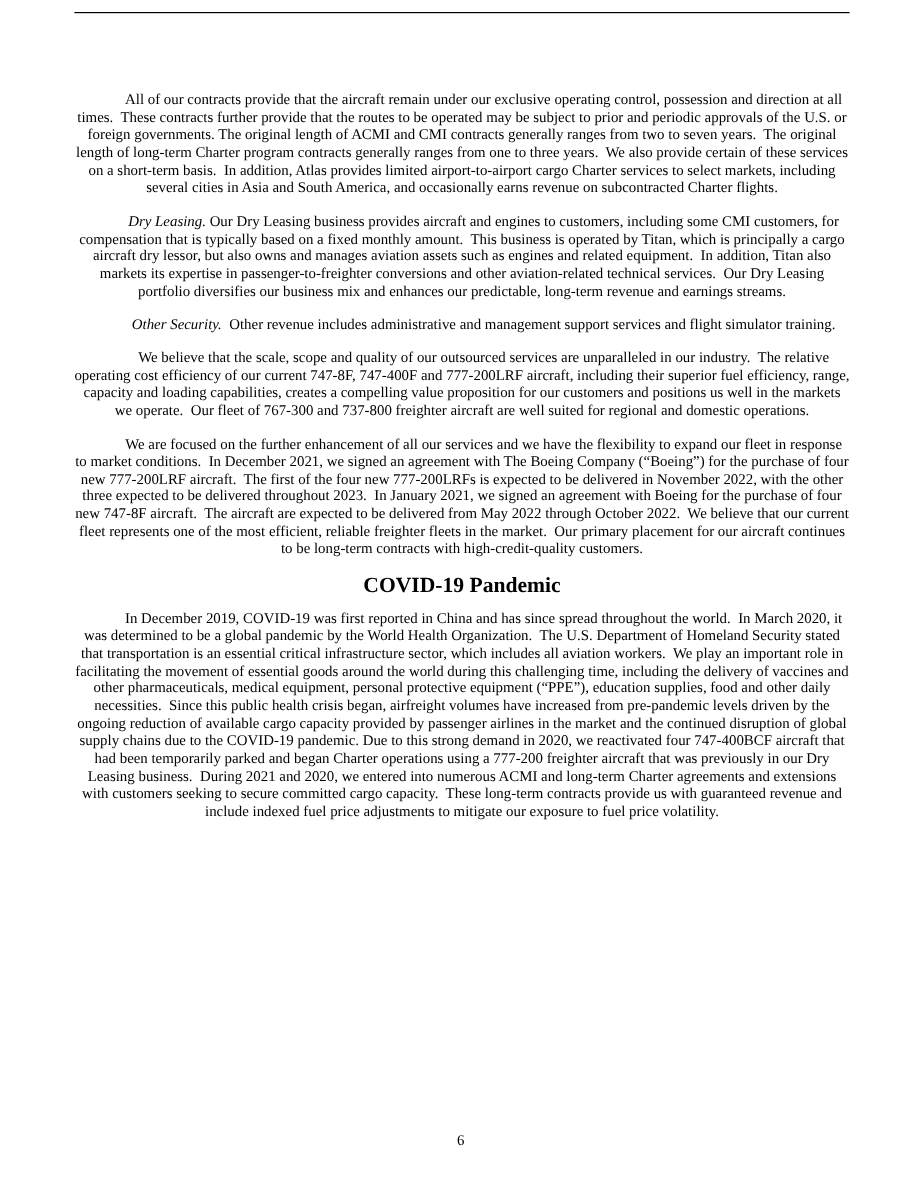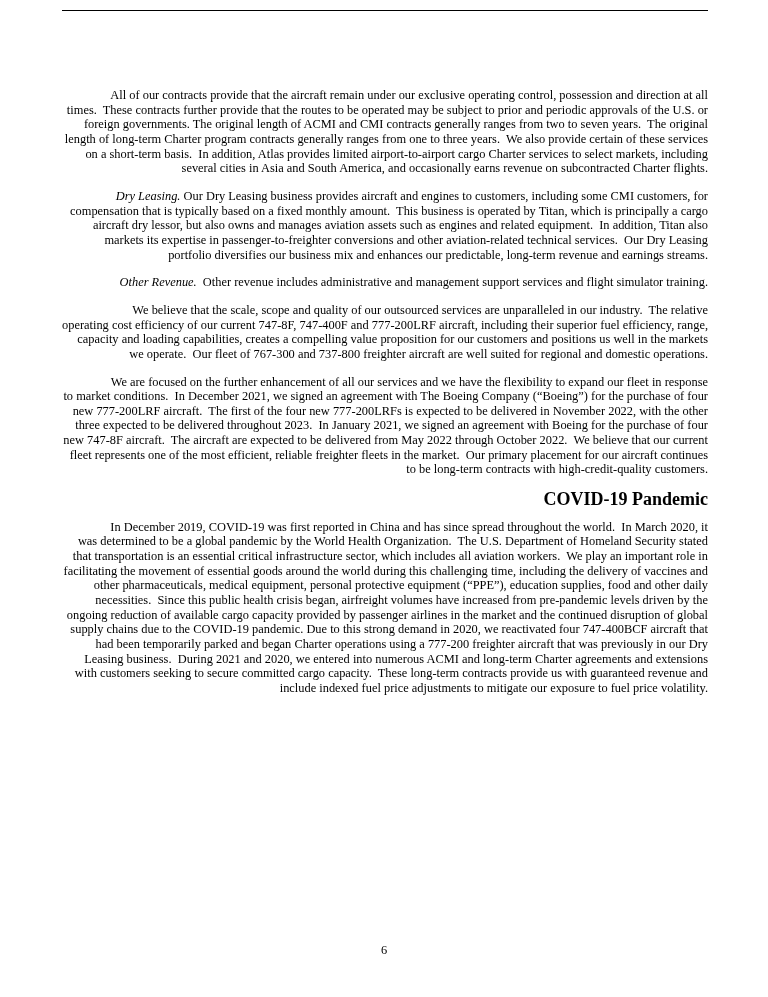--- a/index.html
+++ b/index.html
@@ -19,25 +19,25 @@
     position: absolute;
     left: 62px;
     top: 10px;
     width: 646px;
     height: 1px;
     background: #000000;
   }
   .body-text {
     position: absolute;
     left: 62px;
-    top: 88px;
+    top: 76px;
     width: 646px;
     font-size: 12.4px;
     line-height: 14.65px;
-    text-align: right;
+    text-align: center;
   }
   .para {
     margin: 0 0 13px 0;
     text-indent: 36px;
     white-space: pre-wrap;
   }
   .para:last-child { margin-bottom: 2px; }
   .para em { }
   .section-heading {
     font-size: 18px;
@@ -62,21 +62,21 @@
 <div class="page">
 
   <div class="top-rule"></div>
 
   <div class="body-text">
 
     <p class="para"><span>All of our contracts provide that the aircraft remain under our exclusive operating control, possession and direction at all times.  These contracts further provide that the routes to be operated may be subject to prior and periodic approvals of the U.S. or foreign governments. The original length of ACMI and CMI contracts generally ranges from two to seven years.  The original length of long-term Charter program contracts generally ranges from one to three years.  We also provide certain of these services on a short-term basis.  In addition, Atlas provides limited airport-to-airport cargo Charter services to select markets, including several cities in Asia and South America, and occasionally earns revenue on subcontracted Charter flights.</span></p>
 
     <p class="para"><em>Dry Leasing.</em><span> Our Dry Leasing business provides aircraft and engines to customers, including some CMI customers, for compensation that is typically based on a fixed monthly amount.  This business is operated by Titan, which is principally a cargo aircraft dry lessor, but also owns and manages aviation assets such as engines and related equipment.  In addition, Titan also markets its expertise in passenger-to-freighter conversions and other aviation-related technical services.  Our Dry Leasing portfolio diversifies our business mix and enhances our predictable, long-term revenue and earnings streams.</span></p>
 
-    <p class="para"><em>Other Revenue.</em><span>  Other revenue includes administrative and management support services and flight simulator training.</span></p>
+    <p class="para"><em>Other Security.</em><span>  Other revenue includes administrative and management support services and flight simulator training.</span></p>
 
     <p class="para"><span>We believe that the scale, scope and quality of our outsourced services are unparalleled in our industry.  The relative operating cost efficiency of our current 747-8F, 747-400F and 777-200LRF aircraft, including their superior fuel efficiency, range, capacity and loading capabilities, creates a compelling value proposition for our customers and positions us well in the markets we operate.  Our fleet of 767-300 and 737-800 freighter aircraft are well suited for regional and domestic operations.</span></p>
 
     <p class="para"><span>We are focused on the further enhancement of all our services and we have the flexibility to expand our fleet in response to market conditions.  In December 2021, we signed an agreement with The Boeing Company (“Boeing”) for the purchase of four new 777-200LRF aircraft.  The first of the four new 777-200LRFs is expected to be delivered in November 2022, with the other three expected to be delivered throughout 2023.  In January 2021, we signed an agreement with Boeing for the purchase of four new 747-8F aircraft.  The aircraft are expected to be delivered from May 2022 through October 2022.  We believe that our current fleet represents one of the most efficient, reliable freighter fleets in the market.  Our primary placement for our aircraft continues to be long-term contracts with high-credit-quality customers.</span></p>
 
     <h2 class="section-heading">COVID-19 Pandemic</h2>
 
     <p class="para"><span>In December 2019, COVID-19 was first reported in China and has since spread throughout the world.  In March 2020, it was determined to be a global pandemic by the World Health Organization.  The U.S. Department of Homeland Security stated that transportation is an essential critical infrastructure sector, which includes all aviation workers.  We play an important role in facilitating the movement of essential goods around the world during this challenging time, including the delivery of vaccines and other pharmaceuticals, medical equipment, personal protective equipment (“PPE”), education supplies, food and other daily necessities.  Since this public health crisis began, airfreight volumes have increased from pre-pandemic levels driven by the ongoing reduction of available cargo capacity provided by passenger airlines in the market and the continued disruption of global supply chains due to the COVID-19 pandemic. Due to this strong demand in 2020, we reactivated four 747-400BCF aircraft that had been temporarily parked and began Charter operations using a 777-200 freighter aircraft that was previously in our Dry Leasing business.  During 2021 and 2020, we entered into numerous ACMI and long-term Charter agreements and extensions with customers seeking to secure committed cargo capacity.  These long-term contracts provide us with guaranteed revenue and include indexed fuel price adjustments to mitigate our exposure to fuel price volatility.</span></p>
 
   </div>

